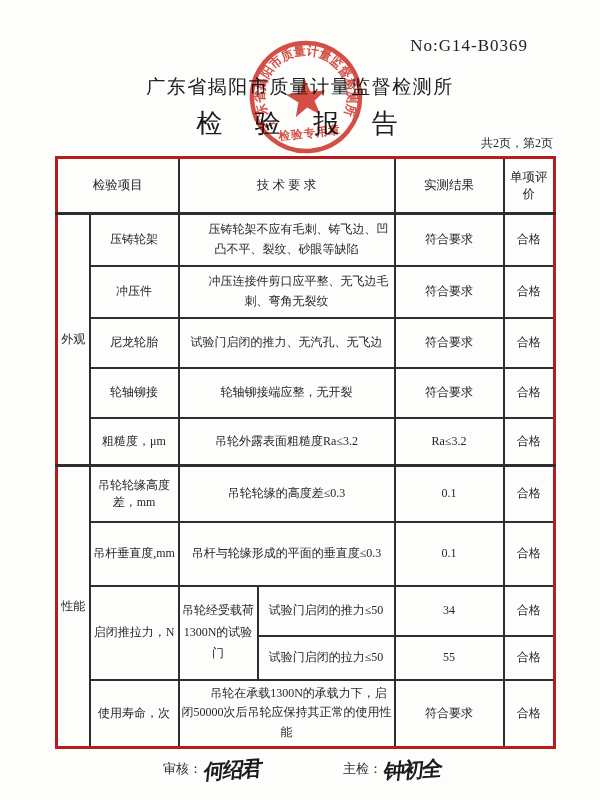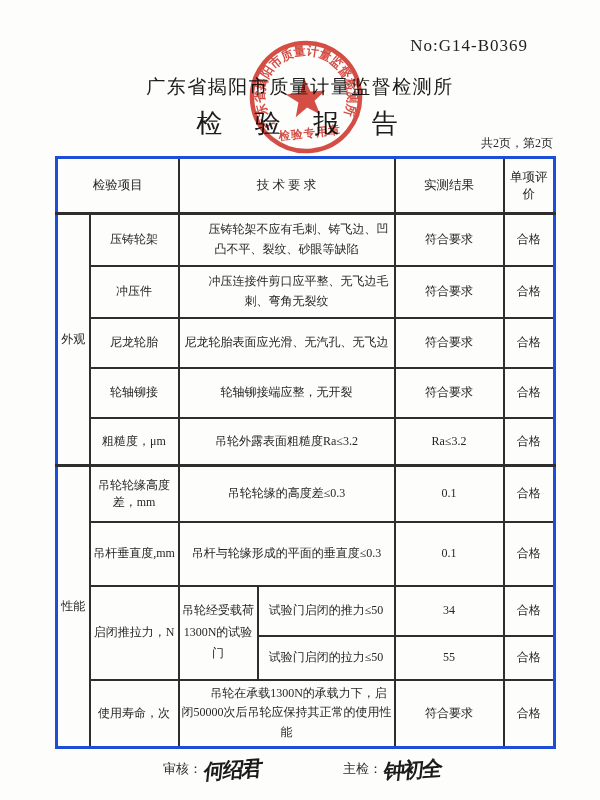--- a/index.html
+++ b/index.html
@@ -37,21 +37,21 @@
   .stamp{
     position:absolute;left:246px;top:36px;width:120px;height:122px;
     z-index:3;opacity:.86;transform:rotate(-6deg);
     mix-blend-mode:multiply;pointer-events:none;
   }
 
   
   table.results{
     position:absolute;left:55px;top:156px;
     width:498px;border-collapse:collapse;
-    border:3px solid #1d4ed8;
+    border:3px solid #b91c1c;
     font-size:12px;color:#262626;
     table-layout:fixed;
   }
   table.results td,table.results th{
     border:2px solid #2e2e2e;
     text-align:center;vertical-align:middle;
     font-weight:normal;padding:2px;
     overflow:hidden;
   }
   tr.hdr th{border-bottom:3px solid #2e2e2e;font-size:12.5px;}
@@ -126,21 +126,21 @@
       <tr class="rh2">
         <td>冲压件</td>
         <td colspan="2" class="tech-left">
             <div class="para">冲压连接件剪口应平整、无飞边毛刺、弯角无裂纹</div>
           </td>
         <td>符合要求</td>
         <td>合格</td>
       </tr>
       <tr class="rh3">
         <td>尼龙轮胎</td>
-        <td colspan="2">尼龙轮胎表面应光滑、无汽孔、无飞边</td>
+        <td colspan="2">试验门启闭的推力、无汽孔、无飞边</td>
         <td>符合要求</td>
         <td>合格</td>
       </tr>
       <tr class="rh4">
         <td>轮轴铆接</td>
         <td colspan="2">轮轴铆接端应整，无开裂</td>
         <td>符合要求</td>
         <td>合格</td>
       </tr>
       <tr class="rh5">

